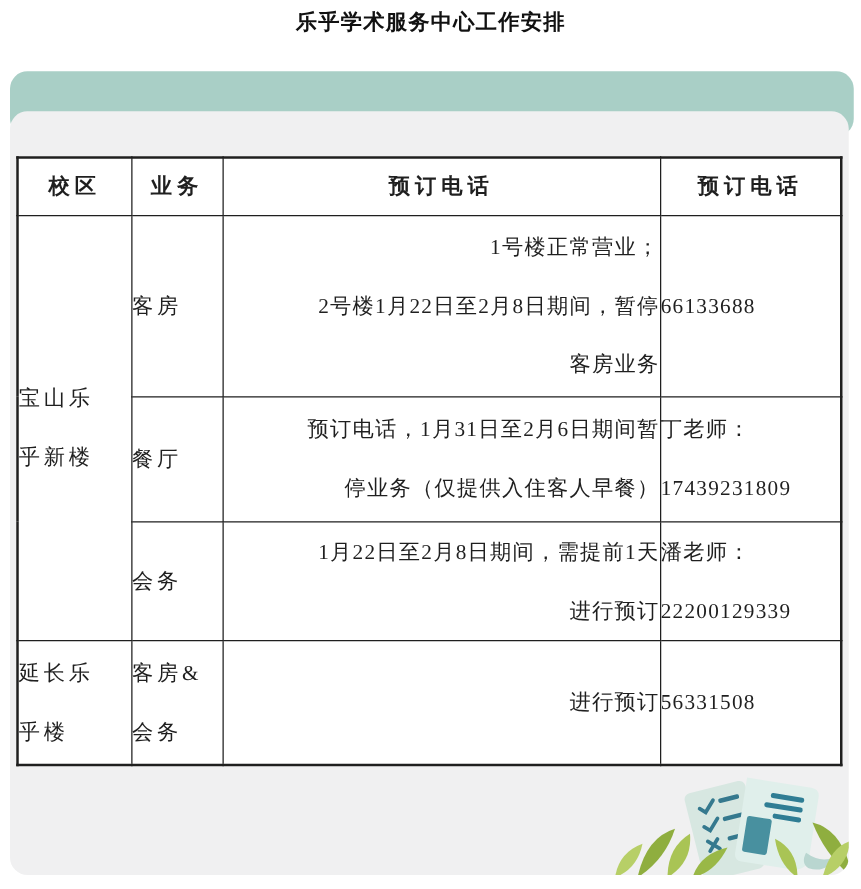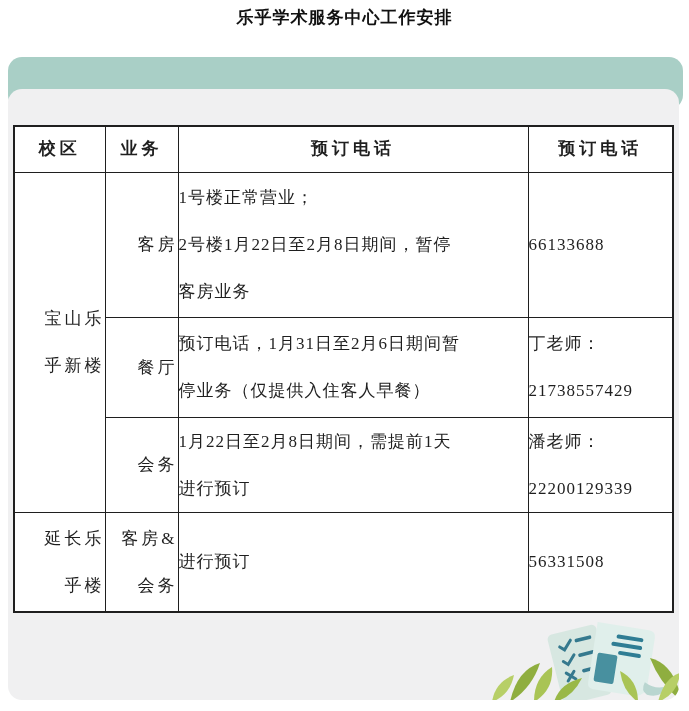--- a/index.html
+++ b/index.html
@@ -68,29 +68,29 @@
   tr.r2 { height: 100px; }
   tr.r3 { height: 95px;  }
   tr.r4 { height: 100px; }
   table.schedule th {
     font-weight: bold;
     text-align: center;
     letter-spacing: 4px;
     line-height: 44px;
   }
   td.campus-cell, td.business-cell {
-    text-align: right;
+    text-align: left;
     letter-spacing: 3px;
   }
   td.phone-cell {
     text-align: left;
     letter-spacing: 1px;
   }
   td.service-cell {
-    text-align: left;
+    text-align: right;
     padding-left: 13px;
     padding-right: 6px;
     letter-spacing: 1px;
   }
   .illustration {
     position: absolute;
     right: -3px;
     bottom: -2px;
     width: 190px;
     height: 82px;
@@ -130,21 +130,21 @@
           <td class="service-cell">1号楼正常营业；
 2号楼1月22日至2月8日期间，暂停
 客房业务</td>
           <td class="phone-cell">66133688</td>
         </tr>
         <tr class="r2">
           <td class="business-cell">餐厅</td>
           <td class="service-cell">预订电话，1月31日至2月6日期间暂
 停业务（仅提供入住客人早餐）</td>
           <td class="phone-cell">丁老师：
-21738557429</td>
+17439231809</td>
         </tr>
         <tr class="r3">
           <td class="business-cell">会务</td>
           <td class="service-cell">1月22日至2月8日期间，需提前1天
 进行预订</td>
           <td class="phone-cell">潘老师：
 22200129339</td>
         </tr>
         <tr class="r4">
           <td class="campus-cell">延长乐

